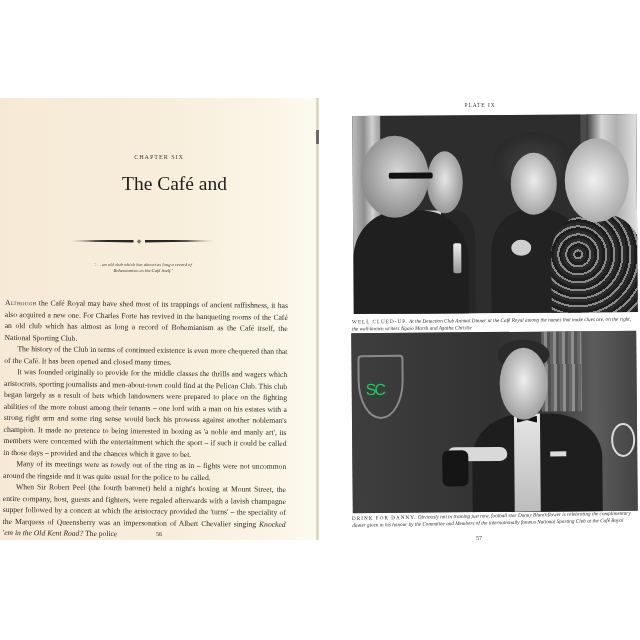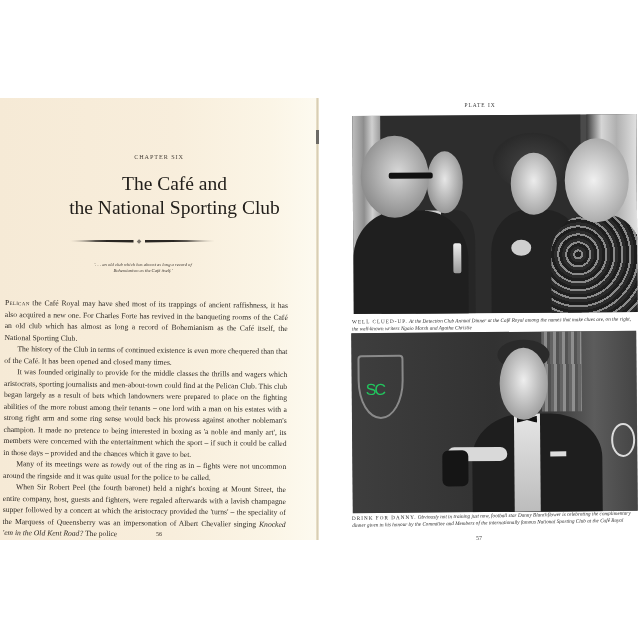--- a/index.html
+++ b/index.html
@@ -120,36 +120,35 @@
 </head>
 <body>
 
 <div class="page-left"></div>
 <div class="gutter"></div>
 <div class="gutter-mark"></div>
 
 <div class="chapter-label">CHAPTER SIX</div>
 <div class="chapter-title">
   <div>The Café and</div>
-  <div>the National Sporting Club</div>
 </div>
 
 <div class="ornament">
   <div class="orn-line-l"></div>
   <div class="orn-dot">◆</div>
   <div class="orn-line-r"></div>
 </div>
 
 <div class="epigraph">
   <div>'. . . an old club which has almost as long a record of</div>
   <div>Bohemianism as the Café itself.'</div>
 </div>
 
 <div class="body-text">
-  <p class="first"><span class="smallcaps">Pelican</span><span> the Café Royal may have shed most of its trappings of ancient raffishness, it has also acquired a new one. For Charles Forte has revived in the banqueting rooms of the Café an old club which has almost as long a record of Bohemianism as the Café itself, the National Sporting Club.</span></p>
+  <p class="first"><span class="smallcaps">Although</span><span> the Café Royal may have shed most of its trappings of ancient raffishness, it has also acquired a new one. For Charles Forte has revived in the banqueting rooms of the Café an old club which has almost as long a record of Bohemianism as the Café itself, the National Sporting Club.</span></p>
   <p>The history of the Club in terms of continued existence is even more chequered than that of the Café. It has been opened and closed many times.</p>
   <p>It was founded originally to provide for the middle classes the thrills and wagers which aristocrats, sporting journalists and men-about-town could find at the Pelican Club. This club began largely as a result of bets which landowners were prepared to place on the fighting abilities of the more robust among their tenants – one lord with a man on his estates with a strong right arm and some ring sense would back his prowess against another nobleman's champion. It made no pretence to being interested in boxing as 'a noble and manly art', its members were concerned with the entertainment which the sport – if such it could be called in those days – provided and the chances which it gave to bet.</p>
   <p>Many of its meetings were as rowdy out of the ring as in – fights were not uncommon around the ringside and it was quite usual for the police to be called.</p>
   <p><span>When Sir Robert Peel (the fourth baronet) held a night's boxing at Mount Street, the entire company, host, guests and fighters, were regaled afterwards with a lavish champagne supper followed by a concert at which the aristocracy provided the 'turns' – the speciality of the Marquess of Queensberry was an impersonation of Albert Chevalier singing </span><em>Knocked 'em in the Old Kent Road?</em><span> The police</span></p>
 </div>
 
 <div class="folio-left">56</div>
 
 <div class="page-right"></div>
 <div class="plate-label">PLATE IX</div>

